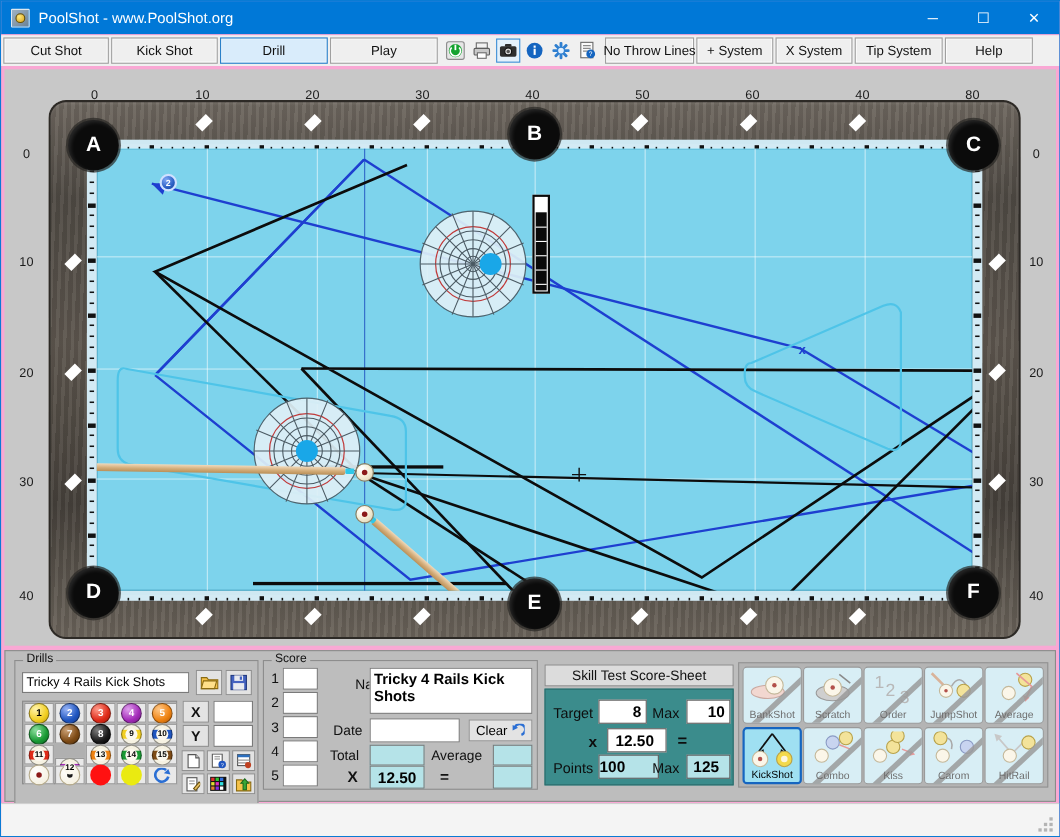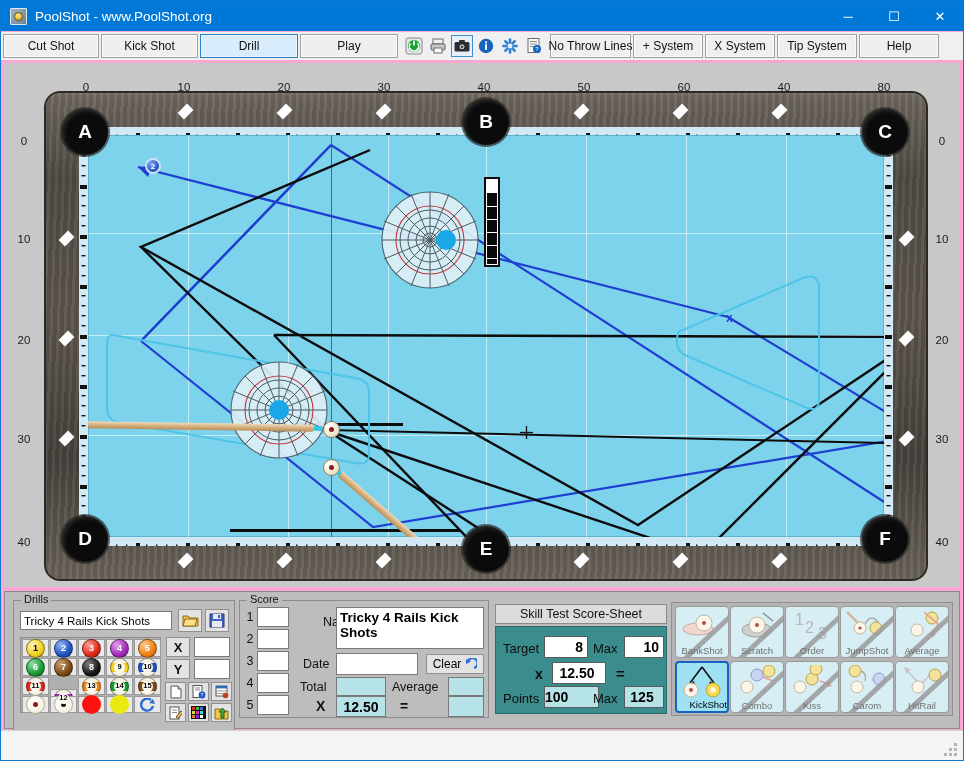--- a/index.html
+++ b/index.html
@@ -1093,21 +1093,21 @@
         <svg style="position:absolute;left:4px;top:3px" width="46" height="30" viewBox="0 0 46 30">
           <circle cx="32" cy="8" r="6" fill="#f3e39a" stroke="#b8a24a"></circle>
           <circle cx="17" cy="20" r="6" fill="#fbf6e9" stroke="#c4b89a"></circle>
           <path d="M24 2 L38 14 L32 26" stroke="#e79a9a" stroke-width="1.6" fill="none"></path>
           <polygon points="30,22 36,24 32,28" fill="#e79a9a"></polygon>
         </svg>
         <div class="slash"></div>
         <span class="cap">Average</span>
       </div>
 
-      <div class="shot-btn active" style="left:3px;top:58px;justify-content:flex-end;">
+      <div class="shot-btn active" style="left:3px;top:58px;">
         <svg style="position:absolute;left:5px;top:2px" width="44" height="34" viewBox="0 0 44 34">
           <line x1="20" y1="2" x2="8" y2="18" stroke="#111" stroke-width="1.6"></line>
           <polygon points="7,20 12,16 13,21" fill="#111"></polygon>
           <line x1="20" y1="2" x2="32" y2="18" stroke="#111" stroke-width="1.6"></line>
           <polygon points="33,20 28,16 27,21" fill="#111"></polygon>
           <circle cx="9" cy="25" r="7" fill="#fbf6e9" stroke="#c4b89a"></circle>
             <circle cx="9" cy="25" r="2" fill="#b3504a"></circle>
           <circle cx="31" cy="25" r="7" fill="#f3d94a" stroke="#b8a24a"></circle>
             <circle cx="31" cy="25" r="3" fill="#fdf6dd"></circle>
         </svg>

